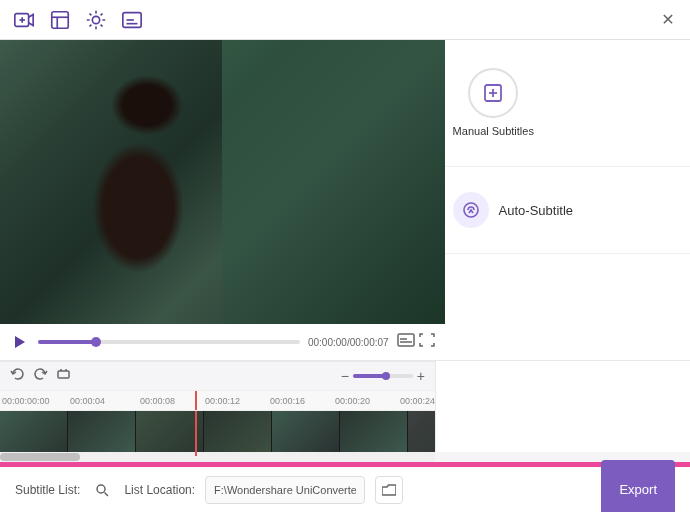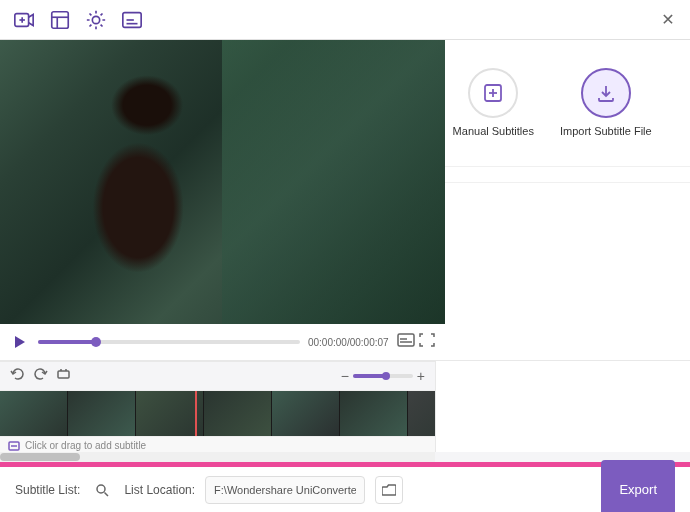--- a/index.html
+++ b/index.html
@@ -399,33 +399,34 @@
           <div class="option-icon-wrap">
             <svg width="22" height="22" viewBox="0 0 22 22" fill="none" stroke="#7c5cbf" stroke-width="1.8">
               <rect x="3" y="3" width="16" height="16" rx="2"></rect>
               <line x1="7" y1="11" x2="15" y2="11"></line>
               <line x1="11" y1="7" x2="11" y2="15"></line>
             </svg>
           </div>
           <span class="option-label">Manual Subtitles</span>
         </div>
 
-        <div class="option-card">
-          <div class="option-icon-wrap active" style="border-color:#7c5cbf; background:#f0ebff;">
-            <svg width="22" height="22" viewBox="0 0 22 22" fill="none" stroke="#7c5cbf" stroke-width="1.8">
-              <path d="M11 4v10M7 10l4 4 4-4"></path>
-              <path d="M4 16v2a1 1 0 001 1h12a1 1 0 001-1v-2"></path>
-            </svg>
-          </div>
-          <span class="option-label">Import Subtitle File</span>
-        </div>
       </div>
 
       <div class="divider"></div>
 
+      <div class="feature-row">
+        <div class="feature-icon">
+          <svg width="18" height="18" viewBox="0 0 18 18" fill="none" stroke="#7c5cbf" stroke-width="1.6">
+            <circle cx="9" cy="9" r="7"></circle>
+            <path d="M6 9c0-1.7 1.3-3 3-3s3 1.3 3 3"></path>
+            <path d="M7 12l2-3 2 3"></path>
+          </svg>
+        </div>
+        <span class="feature-label">Auto-Subtitle</span>
+      </div>
 
       <div class="divider"></div>
 
 
     </div>
   </div>
 
   <div class="timeline-section" style="position:absolute; top:360px; left:0; width:435px; background:#fff;">
 
     <div class="timeline-toolbar" style="height:30px; display:flex; align-items:center; padding:0 10px; gap:8px; background:#f5f5f7; border-bottom:1px solid #eee;">
@@ -452,20 +453,31 @@
       <div class="zoom-controls">
         <div style="cursor:pointer; color:#666; font-size:14px;">−</div>
         <div class="zoom-bar">
           <div class="zoom-fill"></div>
           <div class="zoom-thumb"></div>
         </div>
         <div style="cursor:pointer; color:#666; font-size:14px;">+</div>
       </div>
     </div>
 
+    <div class="time-ruler" style="height:20px; background:#f8f8f8; display:flex; align-items:center; font-size:9px; color:#888; border-bottom:1px solid #eee; position:relative; overflow:hidden; padding-left:2px;">
+      <span style="position:absolute; left:2px;">00:00:00:00</span>
+      <span style="position:absolute; left:70px;">00:00:04</span>
+      <span style="position:absolute; left:140px;">00:00:08</span>
+      <span style="position:absolute; left:205px;">00:00:12</span>
+      <span style="position:absolute; left:270px;">00:00:16</span>
+      <span style="position:absolute; left:335px;">00:00:20</span>
+      <span style="position:absolute; left:400px;">00:00:24</span>
+
+      <div style="position:absolute;left:195px;top:0;width:2px;height:100%;background:#e05252;"></div>
+    </div>
 
     <div style="display:flex; height:45px; position:relative;">
       <div class="thumbnail-strip" style="width:435px; height:45px; background:#2a2a2a; display:flex; overflow:hidden;">
         <div class="thumb-item" style="background:linear-gradient(135deg,#3d5a4e,#2a3530);"></div>
         <div class="thumb-item" style="background:linear-gradient(135deg,#2a3530,#3d5a4e);"></div>
         <div class="thumb-item" style="background:linear-gradient(135deg,#3d5040,#2a3530);"></div>
         <div class="thumb-item" style="background:linear-gradient(135deg,#2a3530,#3d5040);"></div>
         <div class="thumb-item" style="background:linear-gradient(135deg,#3d5a4e,#2a3030);"></div>
         <div class="thumb-item" style="background:linear-gradient(135deg,#2a3530,#3d5a4e);"></div>
         <div class="thumb-item" style="background:linear-gradient(135deg,#3d4040,#2a3530);"></div>

